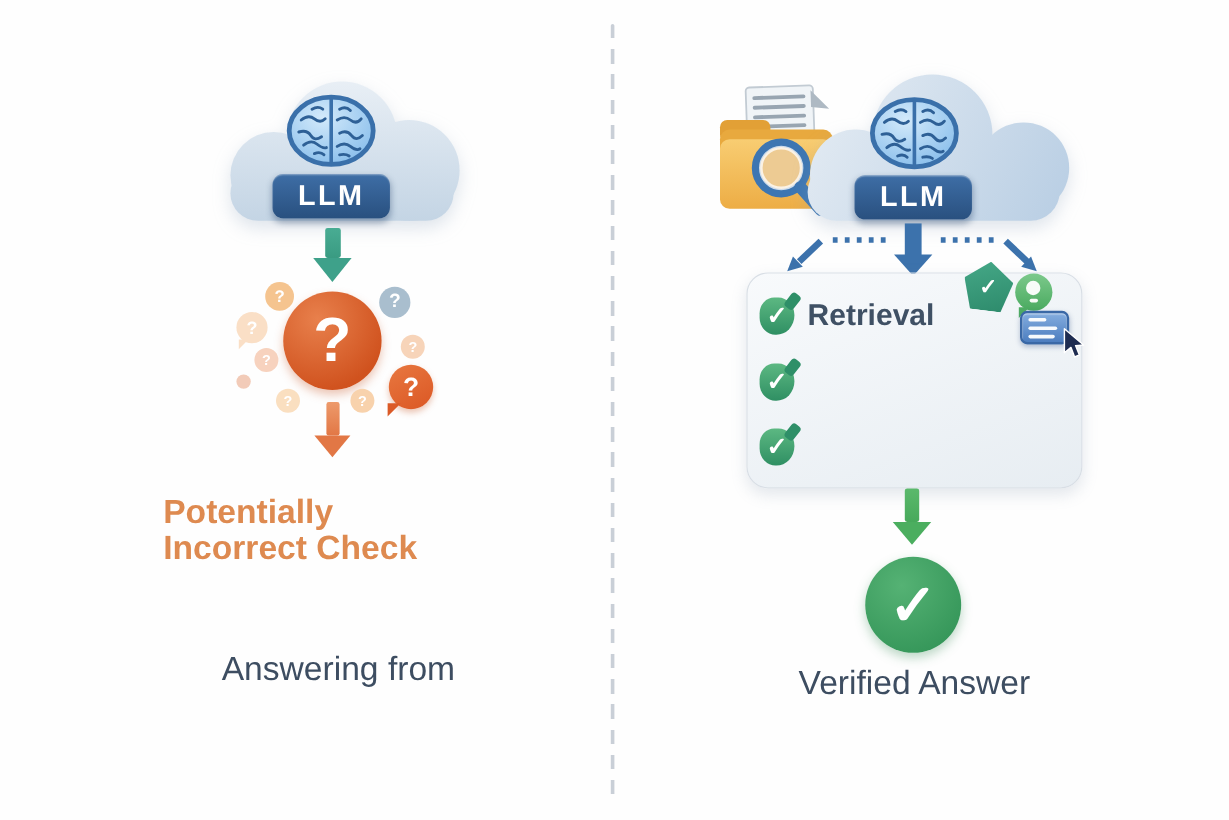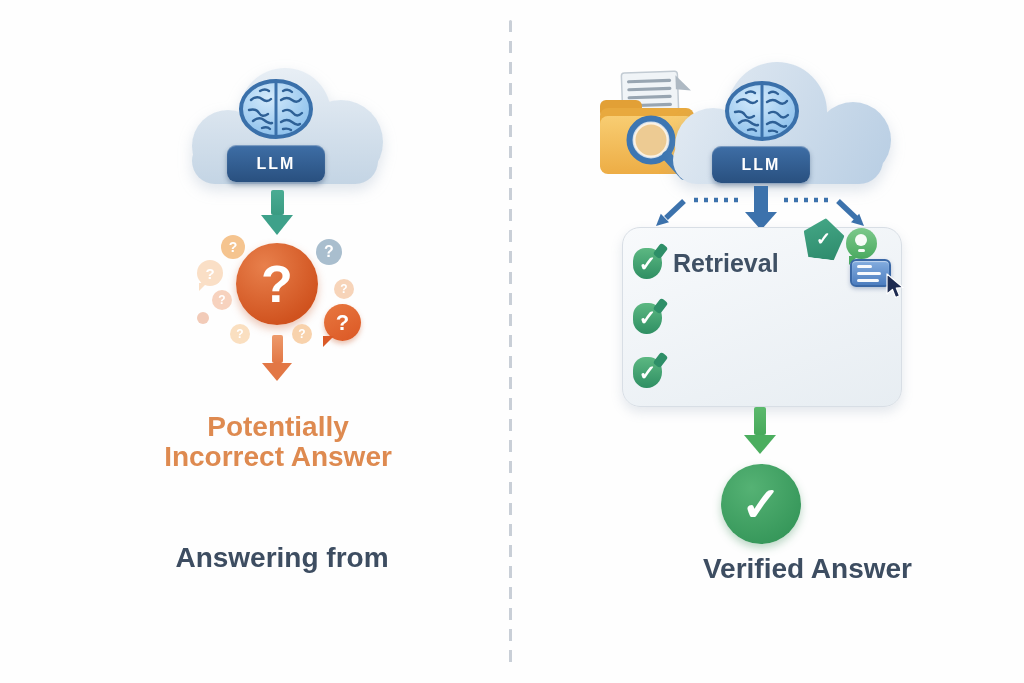--- a/index.html
+++ b/index.html
@@ -8,21 +8,21 @@
   
   .divider{position:absolute;left:509px;top:20px;height:643px;width:3px;border-radius:2px;
            background:repeating-linear-gradient(to bottom,#C9CFD7 0 12px,transparent 12px 21px);}
   
   .abs{position:absolute;}
   .cloud{filter:drop-shadow(0 6px 7px rgba(140,160,185,.28));}
   
   .llm-badge{position:absolute;width:98px;height:37px;border-radius:9px;
              background:linear-gradient(180deg,#3E6EA6,#29507F);
              box-shadow:0 3px 5px rgba(35,65,105,.4), inset 0 1px 1px rgba(255,255,255,.35);
-             color:#fff;font-weight:bold;font-size:16px;letter-spacing:2px;
+             color:#fff;font-weight:bold;font-size:24px;letter-spacing:2px;
              display:flex;align-items:center;justify-content:center;}
   
   .arr{position:absolute;}
   .arr .shaft{margin:0 auto;border-radius:2px;}
   .arr .head{width:0;height:0;margin:0 auto;}
   
   .q-big{position:absolute;left:236px;top:243px;width:82px;height:82px;border-radius:50%;
          background:radial-gradient(circle at 35% 28%,#E8804C,#D0521E 75%);
          box-shadow:0 4px 8px rgba(200,90,40,.35);
          display:flex;align-items:center;justify-content:center;
@@ -37,24 +37,24 @@
   .b4{left:197px;top:312px;width:12px;height:12px;background:#F2CBB8;}
   .b5{left:230px;top:324px;width:20px;height:20px;background:#FADFC0;font-size:12px;}
   .b6{left:292px;top:324px;width:20px;height:20px;background:#F8D2AC;font-size:12px;}
   .b7{left:316px;top:239px;width:26px;height:26px;background:#A9BECE;font-size:16px;}
   .b8{left:334px;top:279px;width:20px;height:20px;background:#F7D4B9;font-size:12px;}
   .b9{left:324px;top:304px;width:37px;height:37px;background:linear-gradient(150deg,#E87840,#DB5724);
       font-size:22px;box-shadow:0 3px 5px rgba(200,90,40,.35);}
   .b9::after{content:"";position:absolute;left:-1px;bottom:-6px;width:0;height:0;
       border-right:11px solid transparent;border-top:11px solid #DB5A27;}
   
-  .result-text{position:absolute;left:118px;top:412px;width:320px;text-align:center;
+  .result-text{position:absolute;left:136px;top:412px;width:320px;
       color:#DE8A50;font-size:28px;font-weight:bold;line-height:1.06;}
   .caption-text{position:absolute;left:62px;top:542px;width:440px;text-align:center;
-      color:#3D4D61;font-size:28px;font-weight:bold;line-height:1.15;}
+      color:#3D4D61;font-size:28px;font-weight:normal;line-height:1.15;}
   
   .check-box{position:absolute;left:622px;top:227px;width:280px;height:180px;border-radius:18px;
       background:linear-gradient(160deg,#F8FAFC,#E7EDF2);border:1px solid #D8DEE5;
       box-shadow:0 5px 12px rgba(120,140,165,.2);
       display:flex;flex-direction:column;justify-content:space-between;
       padding:20px 0 18px 0;box-sizing:border-box;}
   .check-row{display:flex;align-items:center;gap:11px;padding-left:10px;}
   .check-chip{position:relative;width:29px;height:31px;flex:0 0 auto;
       background:linear-gradient(180deg,#5CB882,#2F8F63);
       border-radius:42% 46% 52% 46%;}
@@ -85,22 +85,22 @@
   .tooltip-card i{display:block;height:3px;border-radius:2px;background:rgba(255,255,255,.95);}
   .tooltip-card i:nth-child(1){width:55%;}
   .tooltip-card i:nth-child(2){width:90%;}
   .tooltip-card i:nth-child(3){width:82%;}
   
   .verified-circle{position:absolute;left:721px;top:464px;width:80px;height:80px;border-radius:50%;
       background:radial-gradient(circle at 38% 30%,#55B274,#36975A 78%);
       box-shadow:0 4px 9px rgba(60,140,90,.35);
       display:flex;align-items:center;justify-content:center;
       color:#fff;font-size:48px;font-weight:bold;}
-  .verified-text{position:absolute;left:612px;top:553px;width:300px;text-align:right;
-      color:#3D4D61;font-size:28px;font-weight:bold;}
+  .verified-text{position:absolute;left:612px;top:553px;width:300px;text-align:center;
+      color:#3D4D61;font-size:28px;font-weight:normal;}
 </style>
 </head>
 <body>
 
 <div class="canvas">
 
   <div class="divider"></div>
 
   <svg class="abs cloud" style="left:178px;top:62px;" width="214" height="124" viewBox="0 0 214 124">
     <defs>
@@ -176,21 +176,21 @@
       <span>?</span>
     </div>
 
   <div class="arr" style="left:262px;top:335px;width:30px;">
     <div class="shaft" style="width:11px;height:28px;background:linear-gradient(180deg,#ED9A6B,#E27745);"></div>
     <div class="head" style="border-left:15px solid transparent;border-right:15px solid transparent;border-top:18px solid #E27745;"></div>
   </div>
 
   <div class="result-text">
     <div>Potentially</div>
-    <div>Incorrect Answer</div>
+    <div>Incorrect Check</div>
   </div>
   <div class="caption-text">
     <div>Answering from</div>
   </div>
 
   <svg class="abs" style="left:596px;top:68px;" width="102" height="112" viewBox="0 0 102 112">
     <defs>
       <linearGradient id="fg1" x1="0" y1="0" x2="0" y2="1">
         <stop offset="0" stop-color="#F8CD72"></stop>
           <stop offset="1" stop-color="#EDAD45"></stop>

